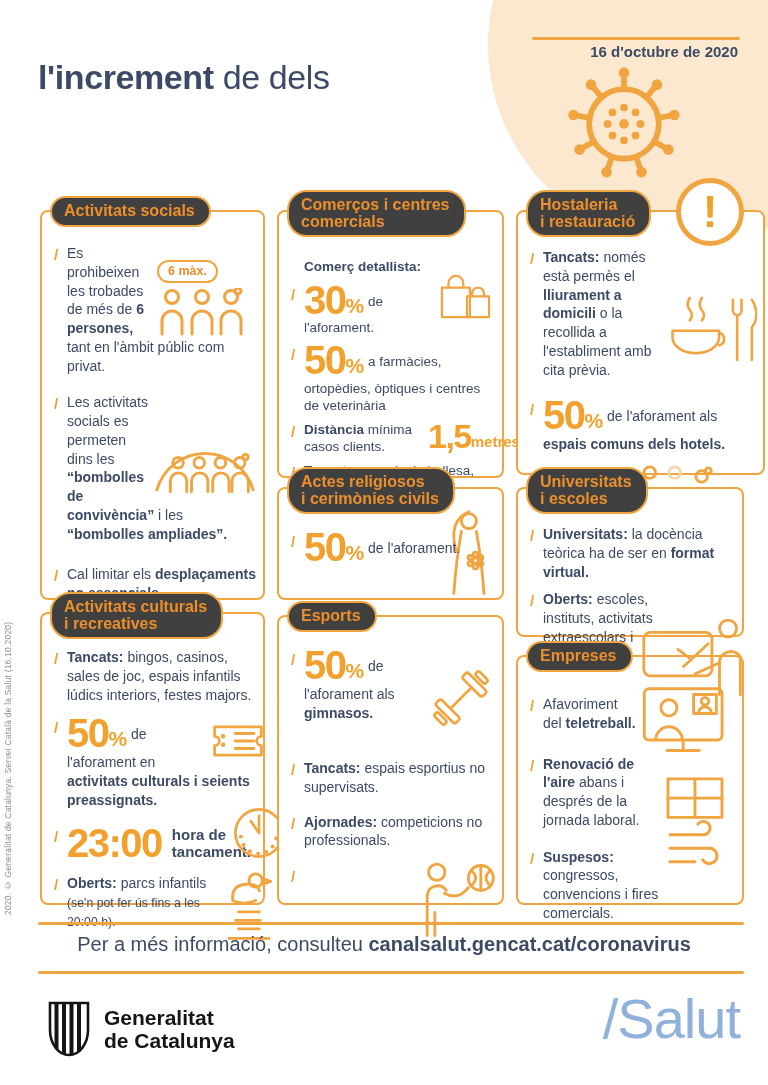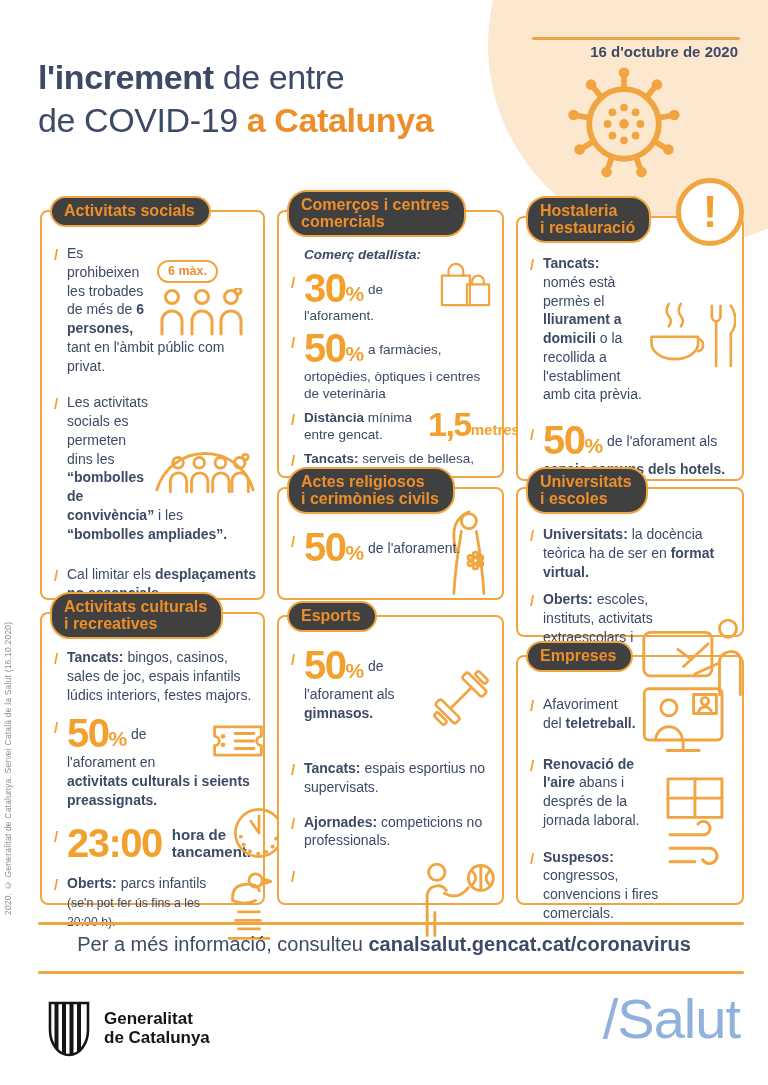--- a/index.html
+++ b/index.html
@@ -39,57 +39,56 @@
   .content.tight{font-size:13.5px; line-height:1.3;}
   .item{display:flex; align-items:flex-start; margin-bottom:13px; position:relative;}
   .slash{flex:0 0 13px; color:var(--onum); font-weight:700; font-size:15px; padding-top:1px;}
   .body{flex:1; position:relative;}
   .itxt{margin:0;}
   .seg-b{font-weight:700;}
   .seg-sm{font-size:12.3px;}
   .seg-num{font-size:40px; font-weight:700; color:var(--onum); line-height:.8; letter-spacing:-1.5px; vertical-align:-8px;}
   .seg-pct{font-size:21px; font-weight:700; color:var(--onum); vertical-align:-7px;}
   .seg-unit{font-size:15px; font-weight:700; color:var(--onum); vertical-align:-7px;}
-  .intro{font-weight:700; margin:0 0 8px 13px;font-style:italic;}
+  .intro{font-weight:700; margin:12px 0 8px 13px;}
 
   .fr{float:right;}
   svg.oicon{stroke:var(--orange); fill:none; stroke-width:3; stroke-linecap:round; stroke-linejoin:round; display:block;}
   .badge{display:inline-block; border:2px solid var(--orange); border-radius:14px; padding:1px 9px;
          color:var(--ohead); font-weight:700; font-size:12.5px; margin-bottom:5px; white-space:nowrap;}
 
   .t2300 .itxt{display:flex; align-items:center; gap:10px;}
   .t2300 .seg-b{width:100px; font-size:15px; line-height:1.15;}
   .dist .itxt{display:flex; align-items:flex-start; gap:6px;}
   .dist .left{width:118px;}
   .m15{white-space:nowrap; padding-top:2px;}
   .m15 .seg-num{font-size:34px;}
   .busrow{display:flex; align-items:flex-end; gap:10px; margin:14px 0 0 6px;}
   .hotelrow{display:flex; align-items:center; gap:12px; margin:10px 0 0 10px;}
 
   
   .rule{position:absolute; left:38px; width:706px; height:3px; background:var(--orange); border-radius:2px;}
   .info{position:absolute; left:0; top:933px; width:100%; text-align:center; font-size:20px; color:var(--dark);}
   .logo{position:absolute; left:46px; top:1000px; display:flex; align-items:center; gap:12px;}
-  .logo-text{font-size:17px; font-weight:700; color:#151515; line-height:1.1;}
+  .logo-text{font-size:21px; font-weight:700; color:#151515; line-height:1.1;}
   .salut{position:absolute; right:28px; top:986px; font-size:56px; color:var(--blue); letter-spacing:-1px;}
   .copyright{position:absolute; left:3px; top:575px; height:340px; writing-mode:vertical-rl; transform:rotate(180deg);
              font-size:8.5px; color:var(--gray); letter-spacing:.2px;}
 </style>
 </head>
 <body>
 
 <div class="page">
 
   <div class="blob"></div>
   <div class="date">16 d'octubre de 2020</div>
   <div class="date-rule"></div>
 
   <h1 class="title">
-    <div><span class="seg-db">l'increment</span><span class="seg-d"> de entre</span></div>
-    <div><span class="seg-d">de COVID-19 </span><span class="seg-ob">a Catalunya</span></div>
+    <div><span class="seg-db">l'increment</span><span class="seg-d"> de dels</span></div>
   </h1>
 
   <svg class="virus" width="116" height="136" viewBox="0 0 120 140">
     <g stroke="#F0A541" stroke-width="6" fill="none" stroke-linecap="round">
       <circle cx="60" cy="72" r="36"></circle>
       <line x1="60" y1="36" x2="60" y2="25"></line>
         <line x1="83.1" y1="44.4" x2="90.2" y2="36"></line>
       <line x1="95.5" y1="65.7" x2="106.3" y2="63.8"></line>
         <line x1="91.2" y1="90" x2="100.7" y2="95.5"></line>
       <line x1="72.3" y1="105.8" x2="76.1" y2="116.2"></line>
@@ -279,21 +278,21 @@
       <div class="item" style="margin-bottom:6px;">
         <span class="slash">/</span>
         <div class="body">
             <p class="itxt"><span class="seg-num">50</span><span class="seg-pct">%</span><span class="seg-n"> a farmàcies, ortopèdies, òptiques i centres de veterinària</span></p>
           </div>
       </div>
       <div class="item dist" style="margin-bottom:6px;">
         <span class="slash">/</span>
         <div class="body">
           <div class="itxt">
-            <span class="left"><span class="seg-b">Distància</span><span class="seg-n"> mínima entre gencat.</span></span>
+            <span class="left"><span class="seg-b">Distància</span><span class="seg-n"> mínima casos clients.</span></span>
             <span class="m15"><span class="seg-num">1,5</span><span class="seg-unit">metres</span></span>
           </div>
         </div>
       </div>
       <div class="item" style="margin-bottom:8px;">
         <span class="slash">/</span>
         <div class="body">
             <p class="itxt"><span class="seg-b">Tancats:</span><span class="seg-n"> serveis de bellesa, excepte perruqueries.</span></p>
           </div>
       </div>
@@ -377,21 +376,21 @@
             <circle cx="30" cy="14" r="8.5"></circle>
             <path d="M20 80 V38 a11 11 0 0 1 20 -5"></path>
             <path d="M38 36 Q52 44 63 30"></path>
             <line x1="28" y1="56" x2="28" y2="80"></line>
           </svg>
         </div>
       </div>
     </div>
   </section>
 
-  <section class="box" style="left:516px; top:216px; width:228px; height:265px;">
+  <section class="box" style="left:516px; top:210px; width:249px; height:265px;">
     <h2 class="pill two">
         <span>Hostaleria</span>
         <span>i restauració</span>
       </h2>
     <div class="content" style="padding-top:36px;">
       <div class="item">
         <span class="slash">/</span>
         <div class="body">
           <div class="fr" style="width:100px; margin:42px -4px 0 4px;">
             <svg class="oicon" width="100" height="78" viewBox="0 0 116 84" stroke-width="3.4">

